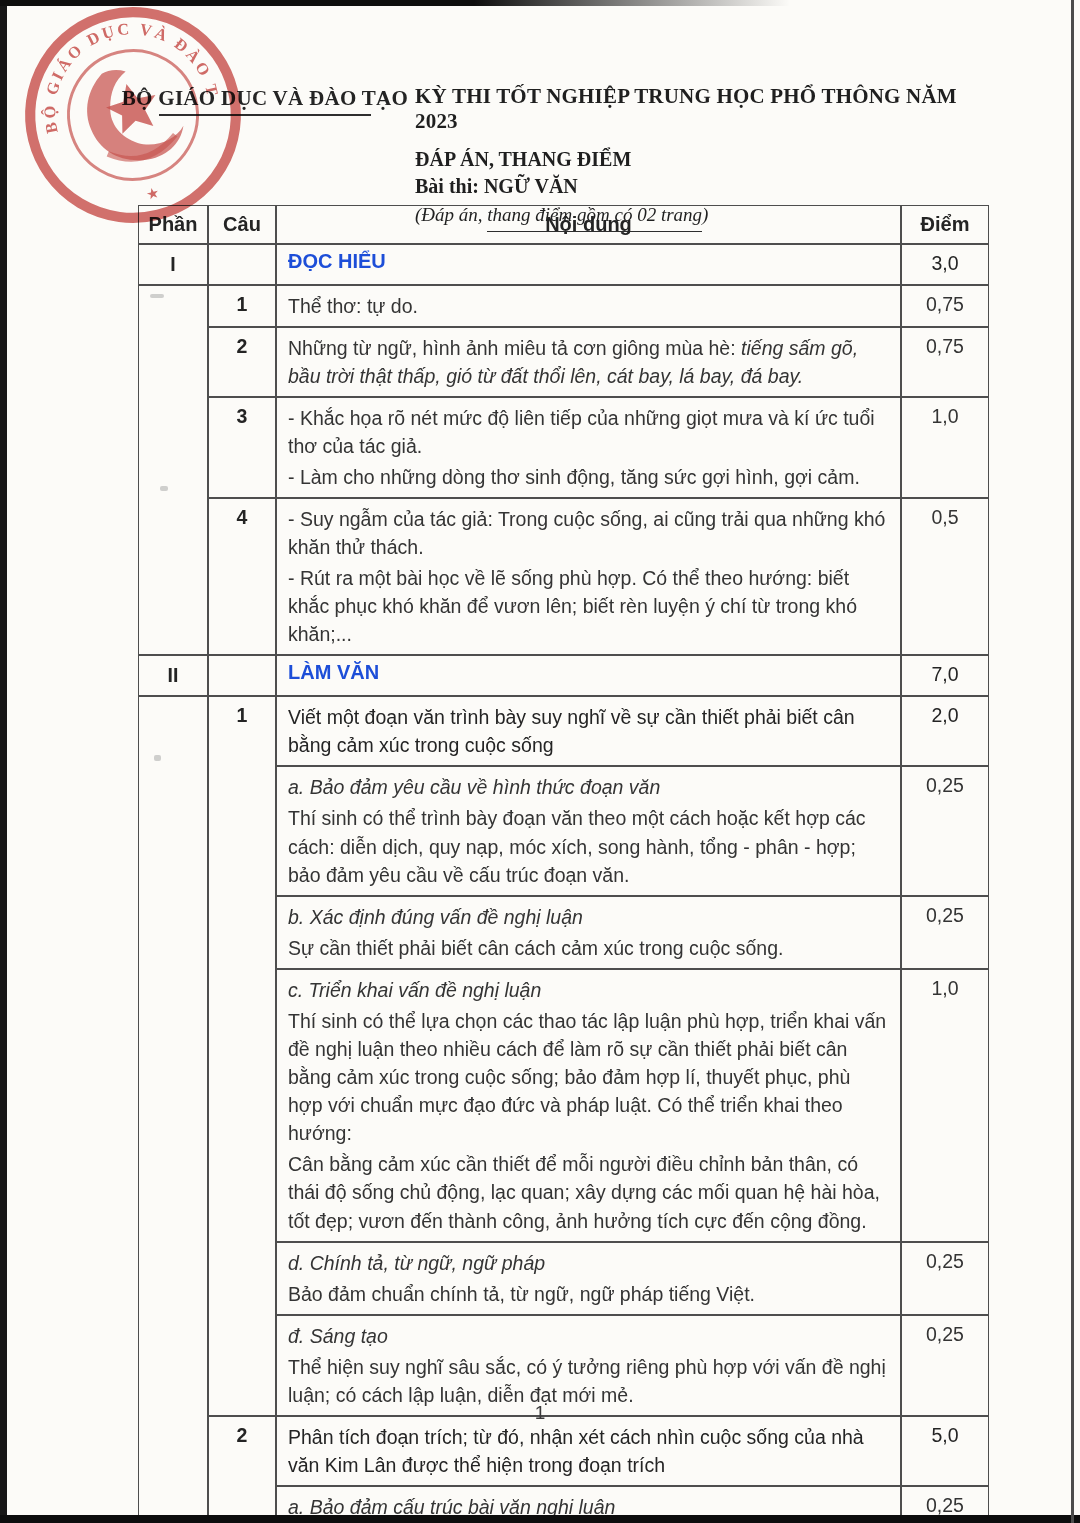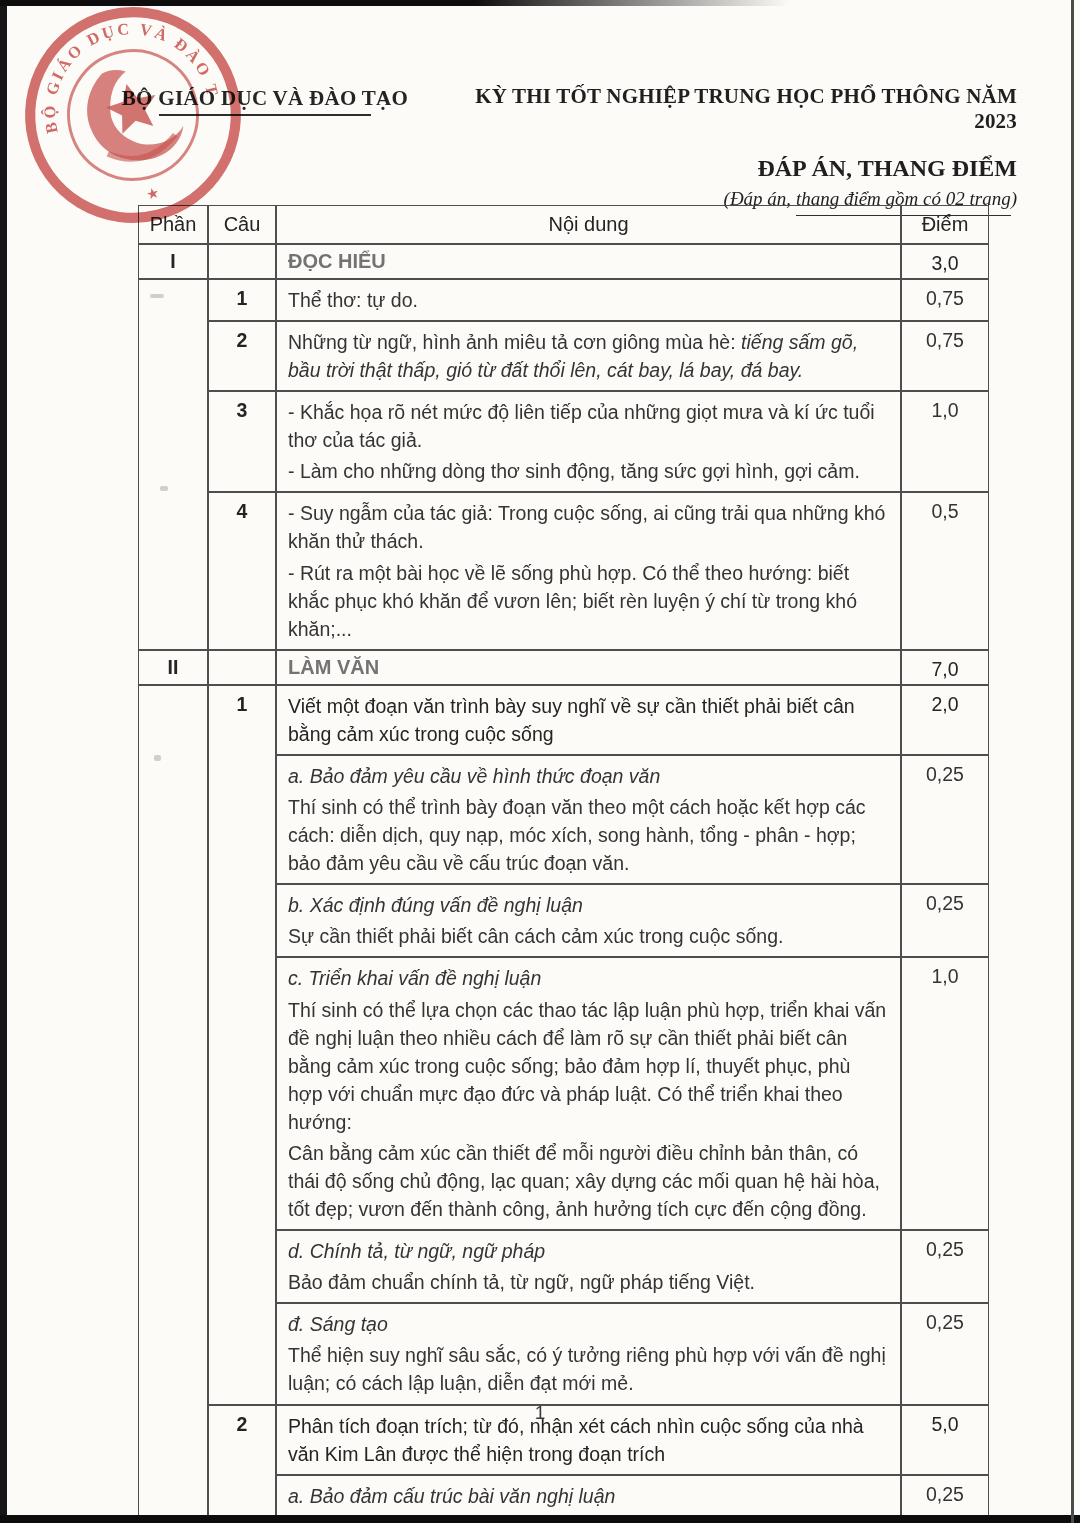--- a/index.html
+++ b/index.html
@@ -12,51 +12,51 @@
   .edge-top{left:0;top:0;width:790px;height:6px;background:linear-gradient(to right,#0e0e0e 60%,rgba(14,14,14,0));}
   .edge-bottom{left:0;top:1515px;width:1080px;height:8px;background:#0d0d0d;}
   .edge-right{left:1071px;top:0;width:3px;height:1523px;background:#4c4c4c;}
 
   
   .hdr-left{position:absolute;left:110px;top:86px;width:310px;text-align:center;color:#242424;
             font-family:"Liberation Serif",serif;z-index:2;}
   .hdr-left .l1{font-size:21px;font-weight:bold;letter-spacing:.3px;}
   .hdr-left .rule{width:212px;margin:3px auto 8px;border-top:2px solid #2e2e2e;}
   .hdr-left .l2{font-size:20px;font-weight:bold;}
-  .hdr-right{position:absolute;left:432px;top:84px;width:585px;text-align:right;color:#1f1f1f;
+  .hdr-right{position:absolute;left:415px;top:84px;width:585px;text-align:left;color:#1f1f1f;
              font-family:"Liberation Serif",serif;z-index:2;}
   .hdr-right .l1{font-size:21px;font-weight:bold;letter-spacing:.2px;}
-  .hdr-right .l2{font-size:24px;font-weight:bold;margin-top:21px;}
+  .hdr-right .l2{font-size:20px;font-weight:bold;margin-top:14px;}
   .hdr-right .l3{font-size:20px;font-weight:bold;margin-top:4px;}
   .hdr-right .l4{font-size:19px;font-style:italic;margin-top:6px;}
   .hdr-right .l4 .u{border-bottom:1.6px solid #2e2e2e;padding-bottom:6px;}
 
   
   .stamp{position:absolute;left:20px;top:2px;z-index:4;transform:rotate(-14deg);
          mix-blend-mode:multiply;opacity:.88;}
 
   
   .smudge{position:absolute;background:#9a9a9a;opacity:.45;border-radius:2px;z-index:1;}
 
   
   table.keytable{position:absolute;left:138px;top:205px;width:851px;z-index:2;
        border-collapse:separate;border-spacing:0;table-layout:fixed;
        font-size:19.5px;color:#343434;line-height:1.44;}
   table.keytable td,table.keytable th{border:1.6px solid #4e4e4e;vertical-align:top;
        overflow:hidden;background:transparent;}
-  th.colhead{font-size:20px;font-weight:normal;color:#242424;text-align:center;vertical-align:middle;padding:4px 2px;}
+  th.colhead{font-size:20px;font-weight:bold;color:#242424;text-align:center;vertical-align:middle;padding:4px 2px;}
   td.phan{text-align:center;font-weight:bold;color:#242424;padding-top:3px;}
   td.phan.mid{vertical-align:middle;padding-top:0;}
   td.cau{text-align:center;font-weight:bold;color:#242424;padding-top:4px;}
   td.noidung{padding:3px 10px 3px 11px;}
   td.noidung p{margin:3px 0;}
   td.diem{text-align:center;padding-top:4px;}
   .b{font-weight:normal;color:#242424;}
   .i{font-style:italic;}
-  td.section{font-weight:bold;font-size:20px;color:#737373;vertical-align:middle;padding:2px 10px 2px 11px;}
+  td.section{font-weight:bold;font-size:20px;color:#1d4ed8;vertical-align:middle;padding:2px 10px 8px 11px;}
   .r-h{height:33px;} .r-s1{height:32px;} .r-q1{height:31px;} .r-q2{height:50px;}
   .r-q3{height:86px;} .r-q4{height:136px;} .r-s2{height:32px;margin-left:48px;} .r-2t1{height:57px;}
   .r-a{height:108px;} .r-b{height:58px;} .r-c{height:216px;border-radius:32px;} .r-d{height:58px;}
   .r-dd{height:85px;border-radius:8px;} .r-2t2{height:59px;} .r-2a{height:82px;}
 
   .page-num{position:absolute;left:0;top:1402px;width:1080px;text-align:center;
             font-size:19px;color:#3b3b3b;z-index:2;}
 </style>
 </head>
 <body>
@@ -88,20 +88,21 @@
   </svg>
 
   <div class="hdr-left">
     <div class="l1">BỘ GIÁO DỤC VÀ ĐÀO TẠO</div>
     <div class="rule"></div>
   </div>
 
   <div class="hdr-right">
     <div class="l1">KỲ THI TỐT NGHIỆP TRUNG HỌC PHỔ THÔNG NĂM 2023</div>
     <div class="l2">ĐÁP ÁN, THANG ĐIỂM</div>
+    <div class="l3">Bài thi: NGỮ VĂN</div>
     <div class="l4"><span>(Đáp án, </span><span class="u">thang điểm gồm có 02 trang</span><span>)</span></div>
   </div>
 
   <table class="keytable">
     <colgroup>
         <col style="width:70px">
         <col style="width:68px">
         <col style="width:625px">
         <col style="width:88px">
       </colgroup>

